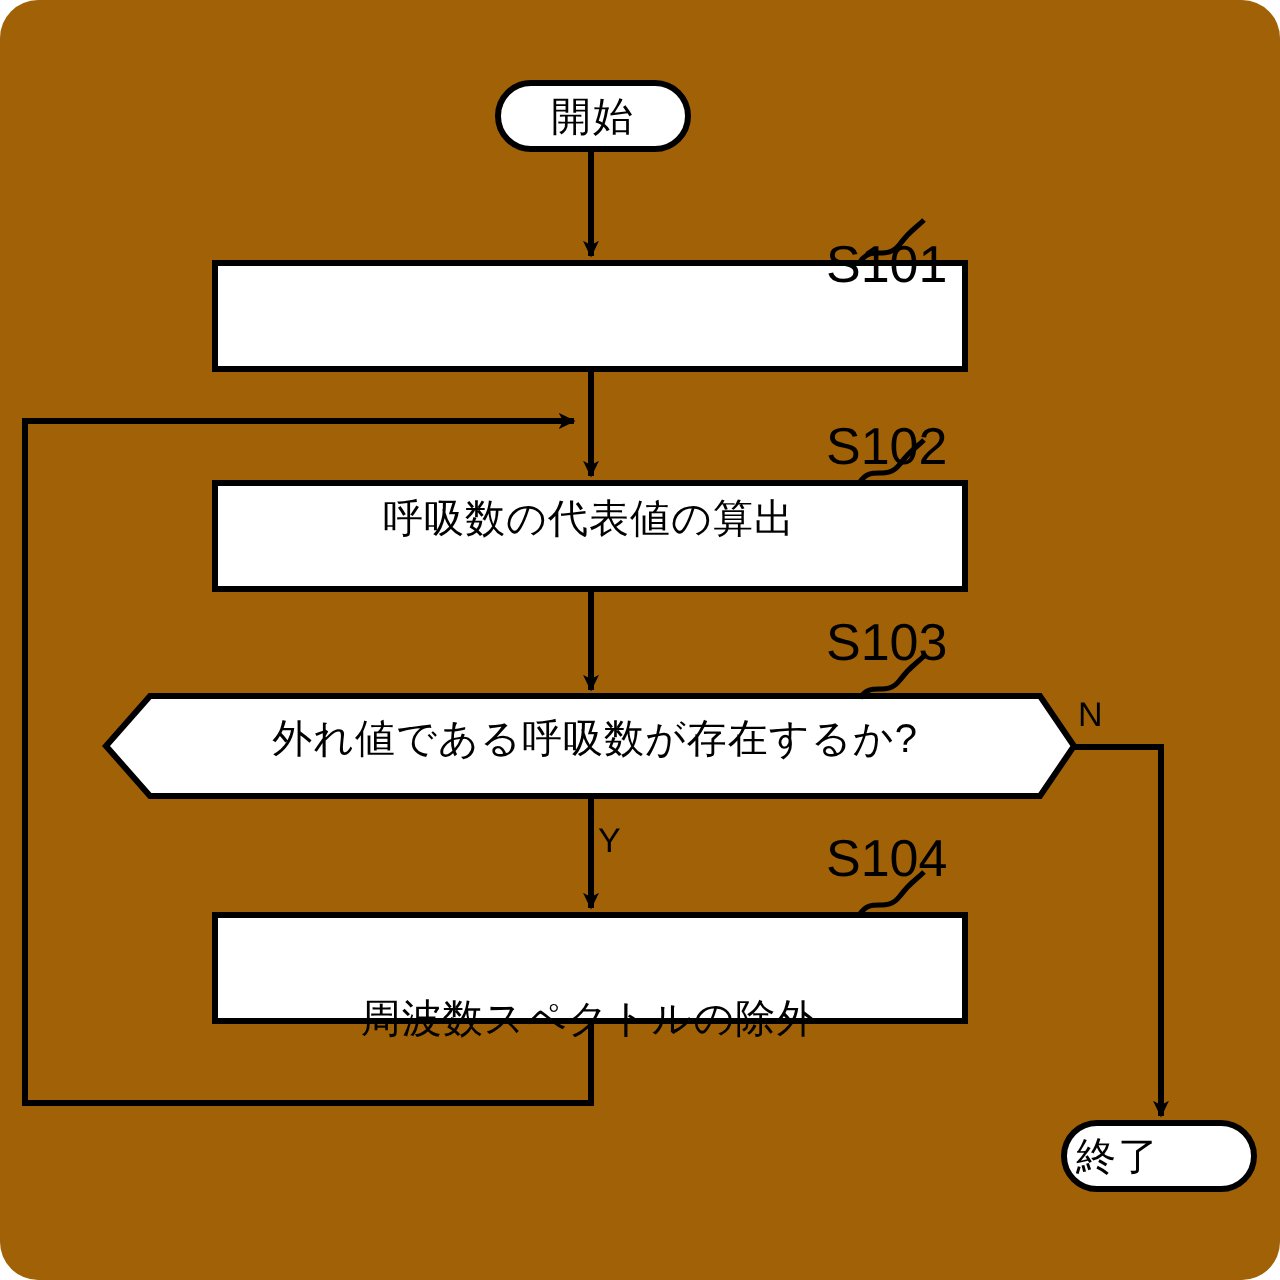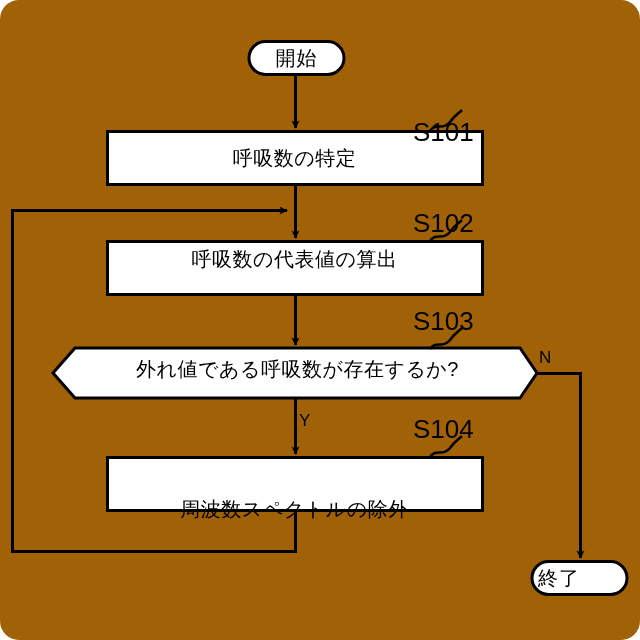--- a/index.html
+++ b/index.html
@@ -98,21 +98,20 @@
 
     <rect x="107.5" y="457.5" width="375" height="53" fill="#ffffff" stroke="#000000" stroke-width="3"></rect>
     <path d="M 430 457 C 436 448, 443 457, 450 448 C 455 441, 458 440, 462 436" fill="none" stroke="#000000" stroke-width="2.6"></path>
 
     <rect x="532" y="561.5" width="95" height="33" rx="16.5" ry="16.5" fill="#ffffff" stroke="#000000" stroke-width="3"></rect>
   </svg>
 
   <div class="node-label term-label" style="left:249px; top:41px; width:95px; height:34px;">開始</div>
 
   <div class="step-tag" style="left:413px; top:88px;margin-top:29px;">S101</div>
-  <div class="node-label proc-label" style="left:107px; top:131px; width:375px; height:54px;">呼吸数の特定</div>
 
   <div class="step-tag" style="left:413px; top:198px;margin-top:10px;">S102</div>
   <div class="node-label proc-label" style="left:107px; top:241px; width:375px; height:37px;">呼吸数の代表値の算出</div>
 
   <div class="step-tag" style="left:413px; top:306px;">S103</div>
   <div class="node-label dec-label" style="left:75px; top:348px; width:445px; height:43px;">外れ値である呼吸数が存在するか?</div>
 
   <div class="branch-tag" style="left:539px; top:348px;">N</div>
   <div class="branch-tag" style="left:299px; top:411px;">Y</div>
 

